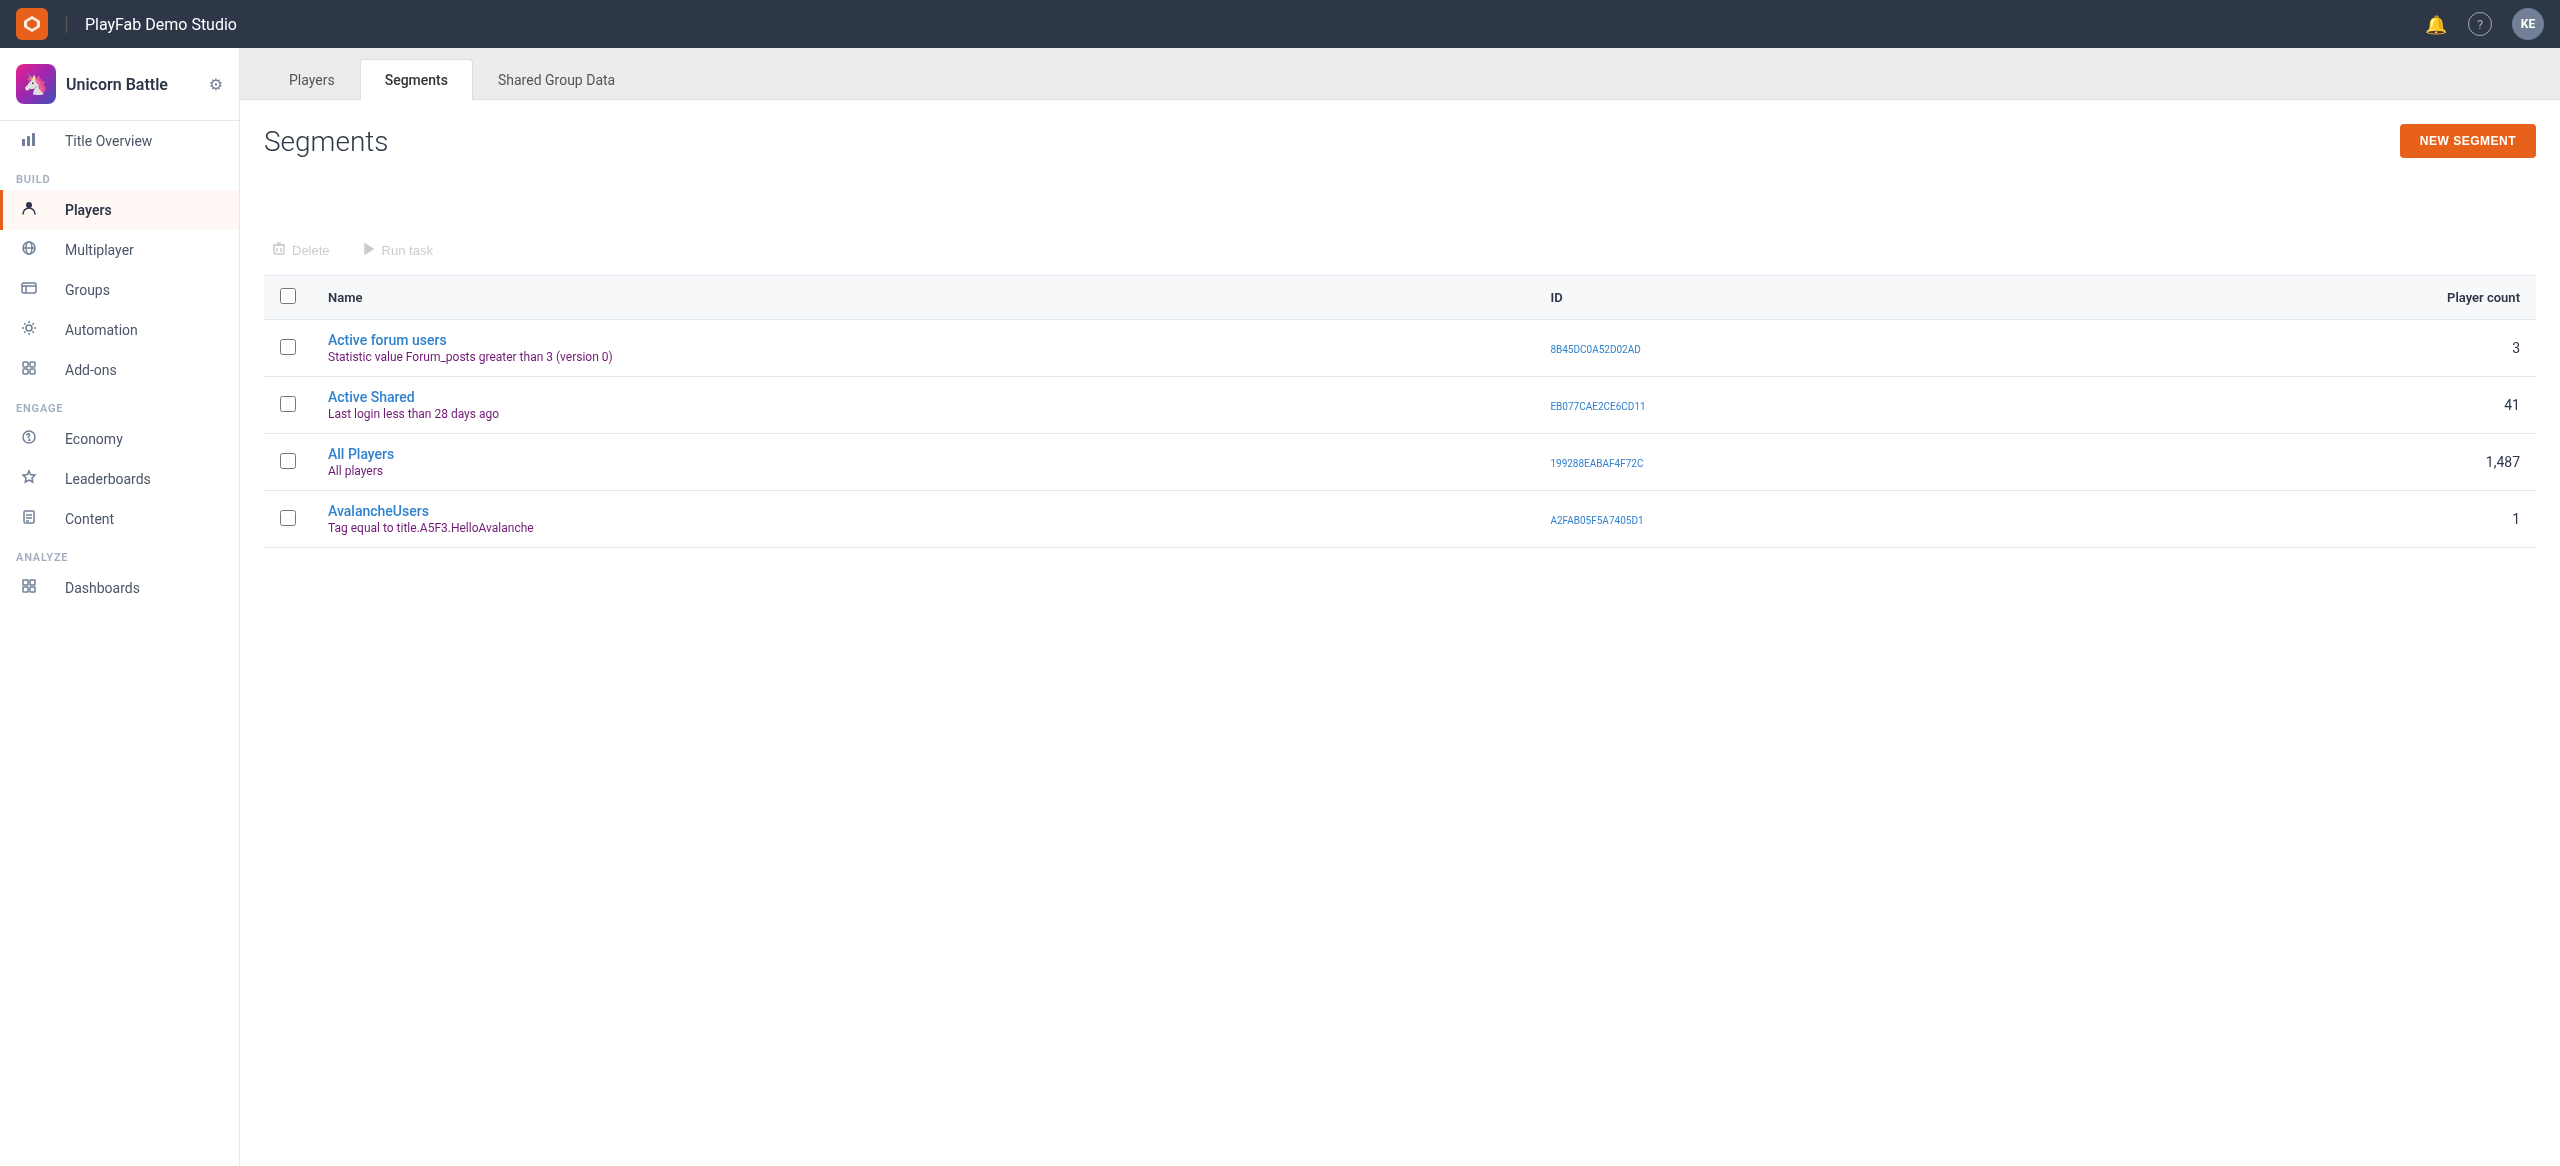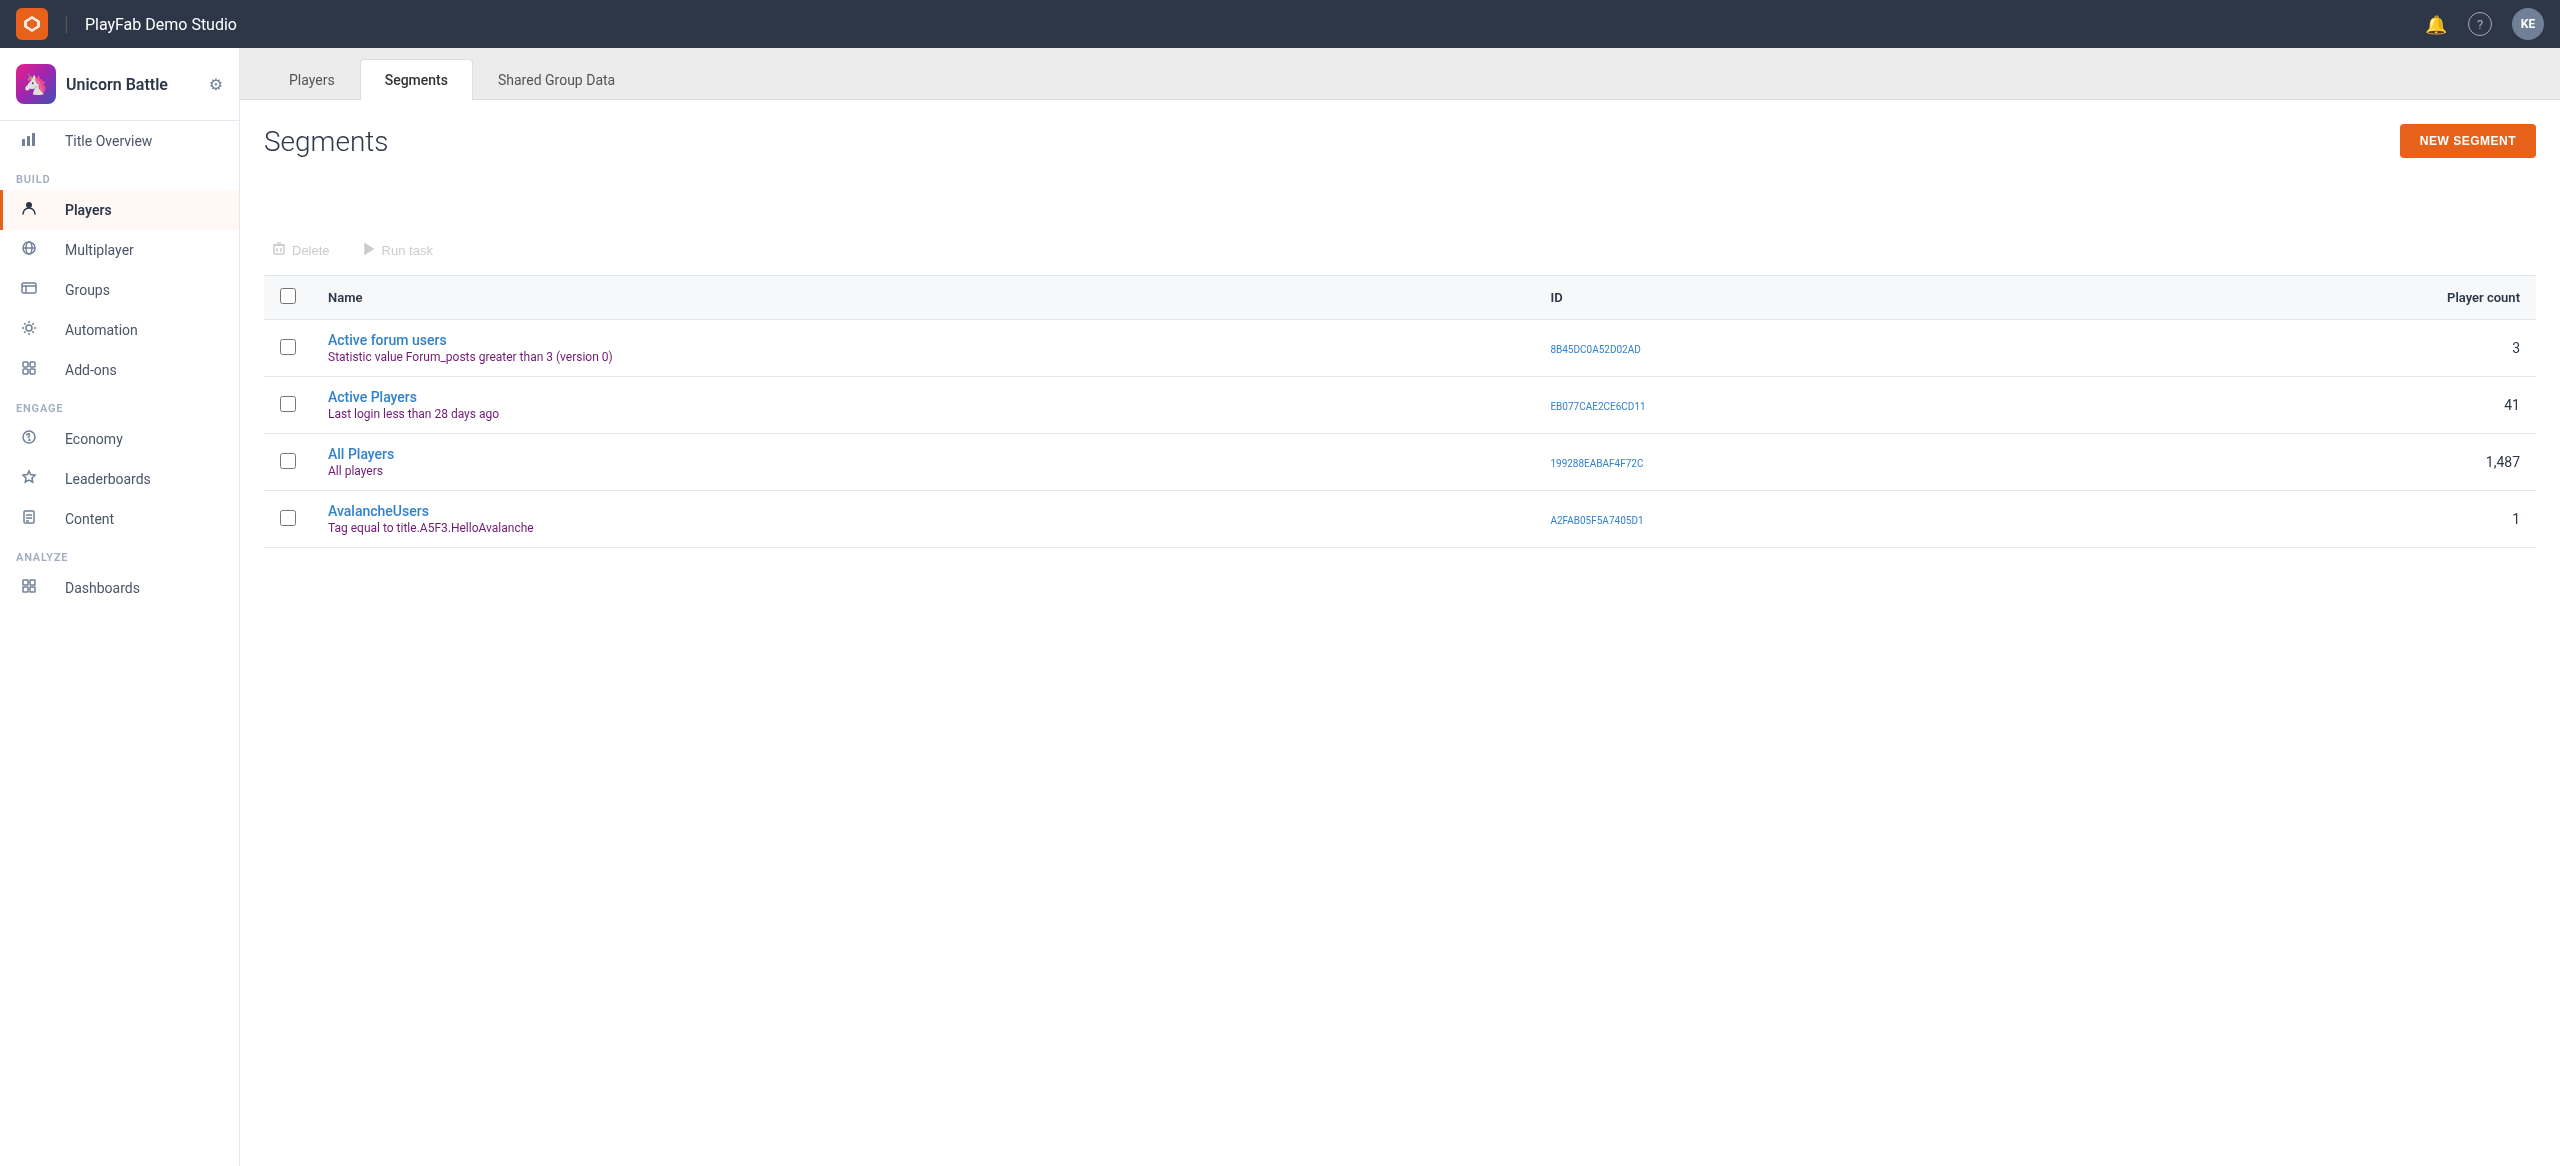--- a/index.html
+++ b/index.html
@@ -398,21 +398,21 @@
         <span class="segment-id">8B45DC0A52D02AD</span>
       </td>
       <td class="segment-count">3</td>
     </tr>
             <tr>
       <td class="checkbox-cell">
         <input type="checkbox" class="row-checkbox" style="">
       </td>
       <td>
         <div>
-          <a href="#" class="segment-name-link">Active Players</a>
+          <a href="#" class="segment-name-link">Active Shared</a>
         </div>
         <div class="segment-description">Last login less than 28 days ago</div>
       </td>
       <td>
         <span class="segment-id">EB077CAE2CE6CD11</span>
       </td>
       <td class="segment-count">41</td>
     </tr>
             <tr>
       <td class="checkbox-cell">

